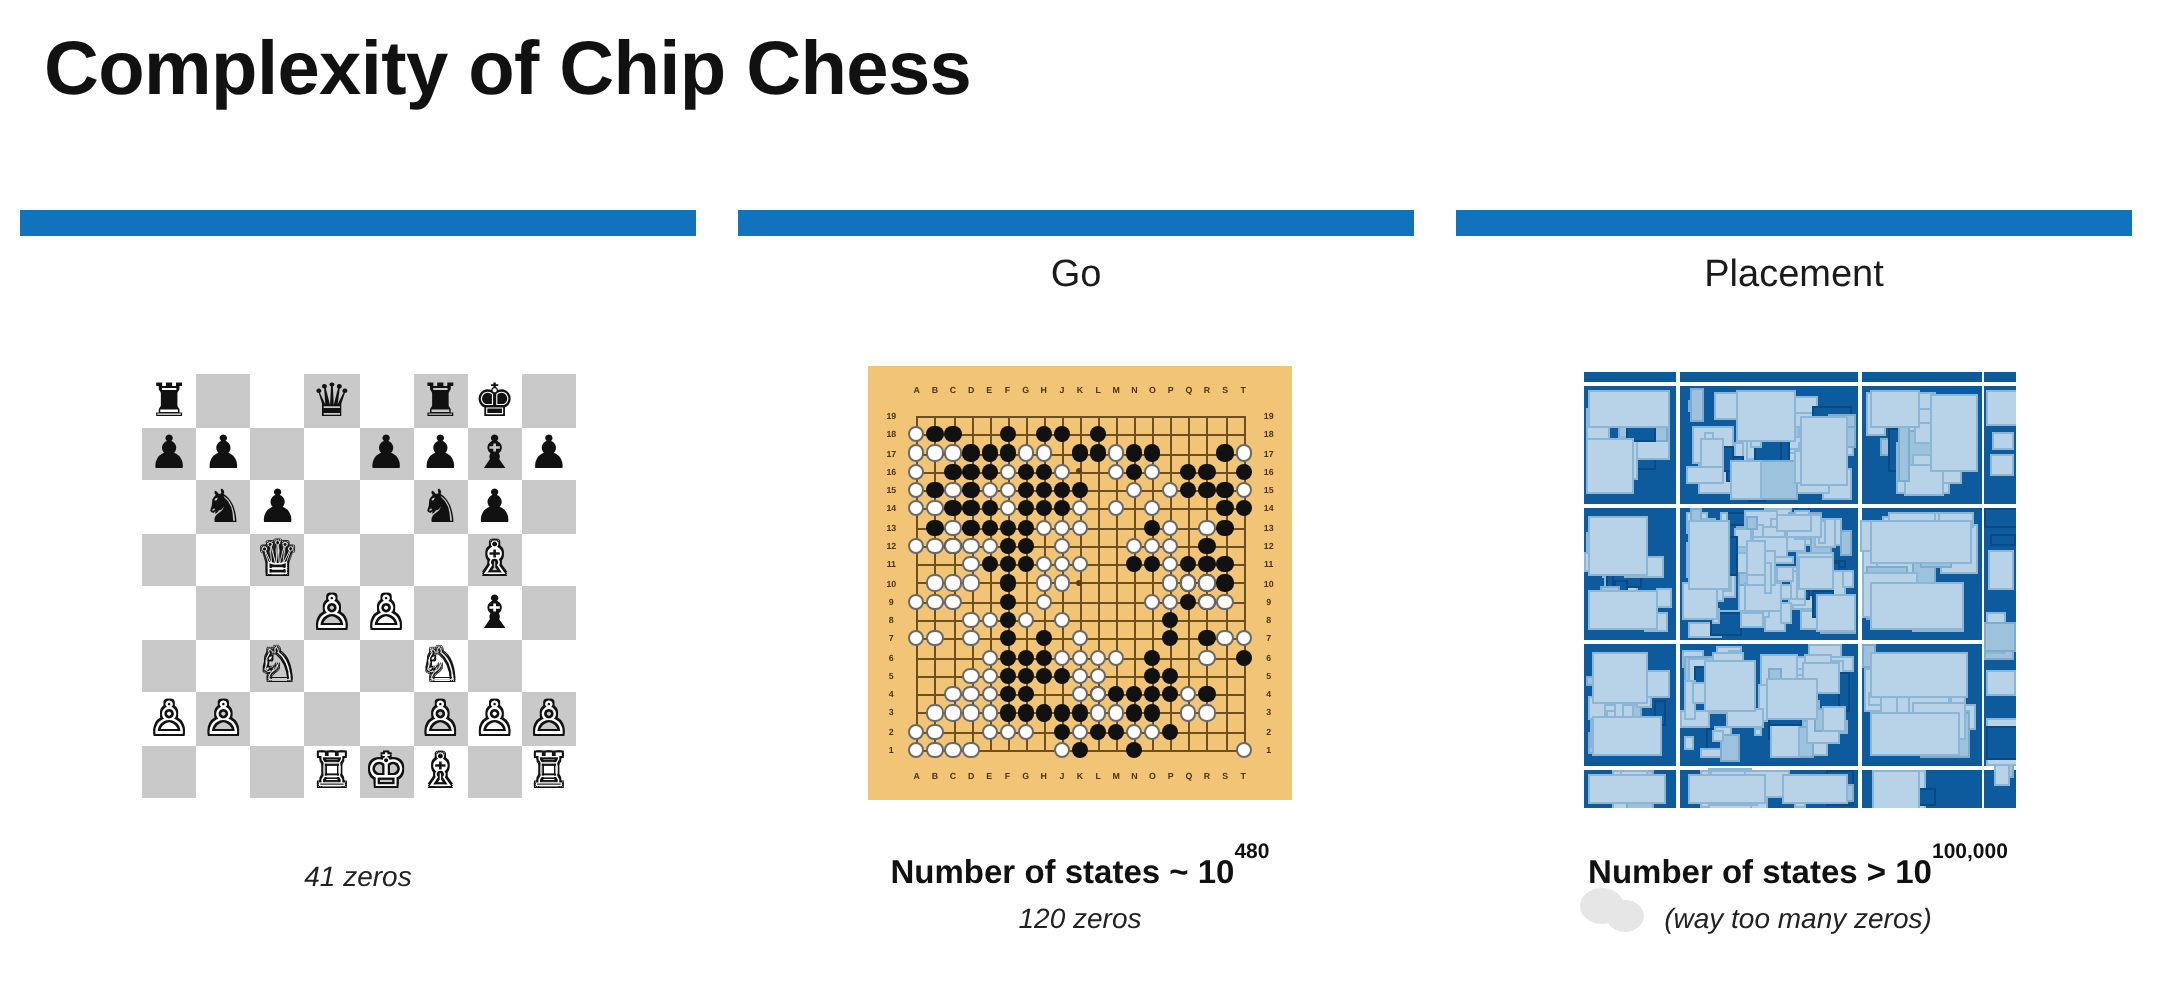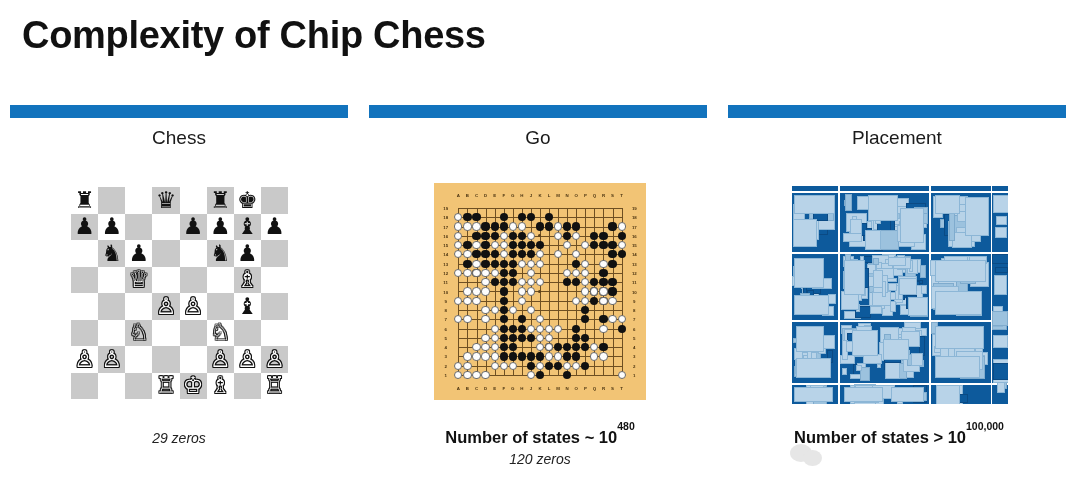--- a/index.html
+++ b/index.html
@@ -187,21 +187,20 @@
 <body>
 
 <div id="slide">
 
   <div id="slide-title">Complexity of Chip Chess</div>
 
   <div class="rule-bar" id="rule-bar-0"></div>
   <div class="rule-bar" id="rule-bar-1"></div>
   <div class="rule-bar" id="rule-bar-2"></div>
 
-  <div class="col-heading" id="col-heading-0">Chess</div>
   <div class="col-heading" id="col-heading-1">Go</div>
   <div class="col-heading" id="col-heading-2">Placement</div>
 
   <div class="figure" id="chess-figure">
     <div class="chess-board" id="chess-board">
         <div class="chess-square light">
           <span class="piece-black">♜</span>
         </div>
         <div class="chess-square dark"></div>
         <div class="chess-square light"></div>
@@ -1022,30 +1021,31 @@
         <div class="macro" style="left: 46%; top: 92%; width: 15%; height: 7%;"></div>
         <div class="macro" style="left: 1%; top: 92%; width: 18%; height: 7%;"></div>
         <div class="macro" style="left: 24%; top: 34%; width: 10%; height: 16%;"></div>
         <div class="macro" style="left: 50%; top: 10%; width: 11%; height: 16%;"></div>
         <div class="macro" style="left: 28%; top: 66%; width: 12%; height: 12%;"></div>
         <div class="macro" style="left: 42%; top: 70%; width: 12%; height: 10%;"></div>
       </div>
   </div>
 
   <div class="caption" id="caption-0">
-    <div class="caption-sub">29 zeros</div>
+    <div class="caption-sub">41 zeros</div>
   </div>
 
   <div class="caption" id="caption-1">
     <div class="caption-main"><span>Number of states ~ 10</span><sup>480</sup></div>
     <div class="caption-sub">120 zeros</div>
   </div>
 
   <div class="caption" id="caption-2">
     <div class="caption-main"><span>Number of states &gt; 10</span><sup>100,000</sup></div>
+    <div class="caption-sub">(way too many zeros)</div>
   </div>
 
   <div id="watermark">
     <div class="wechat-mark">
       <div class="wechat-bubble wb1"></div>
       <div class="wechat-bubble wb2"></div>
     </div>
   </div>
 
 </div>

